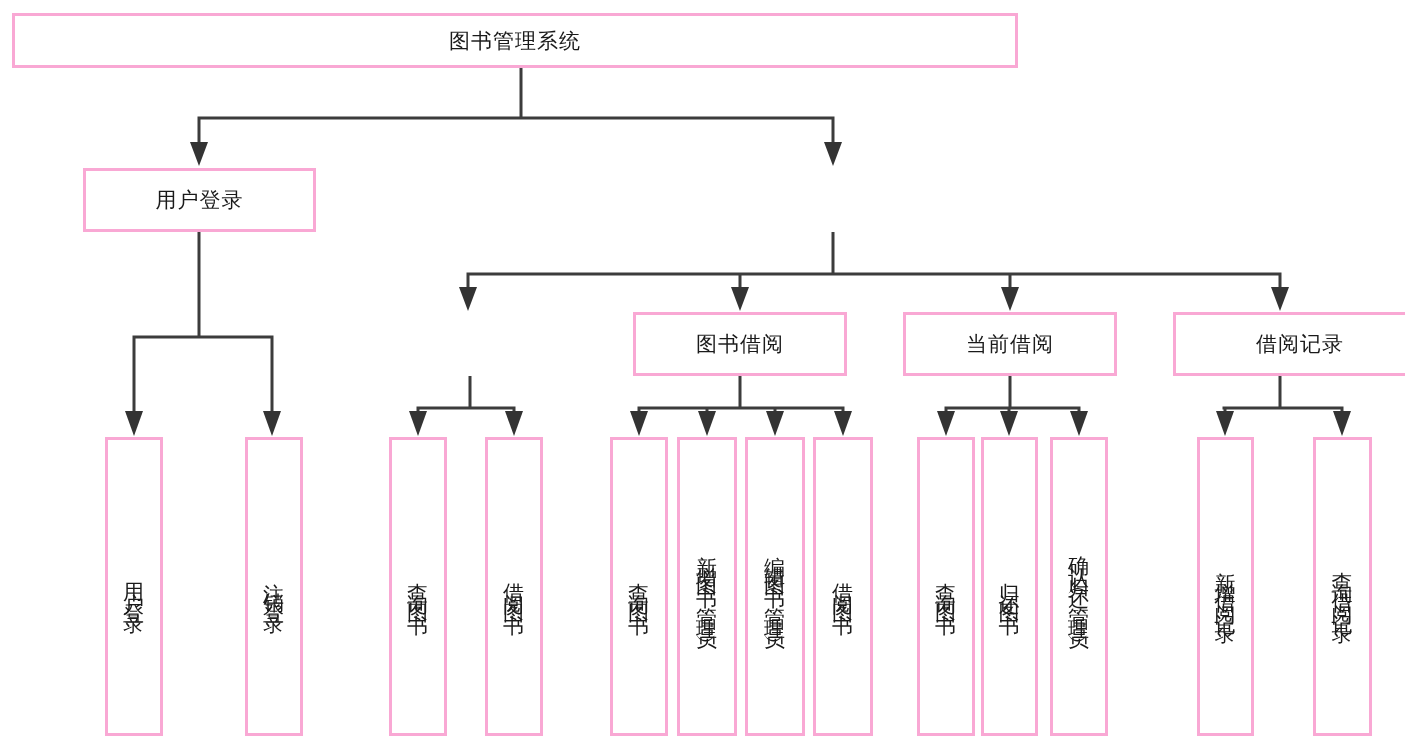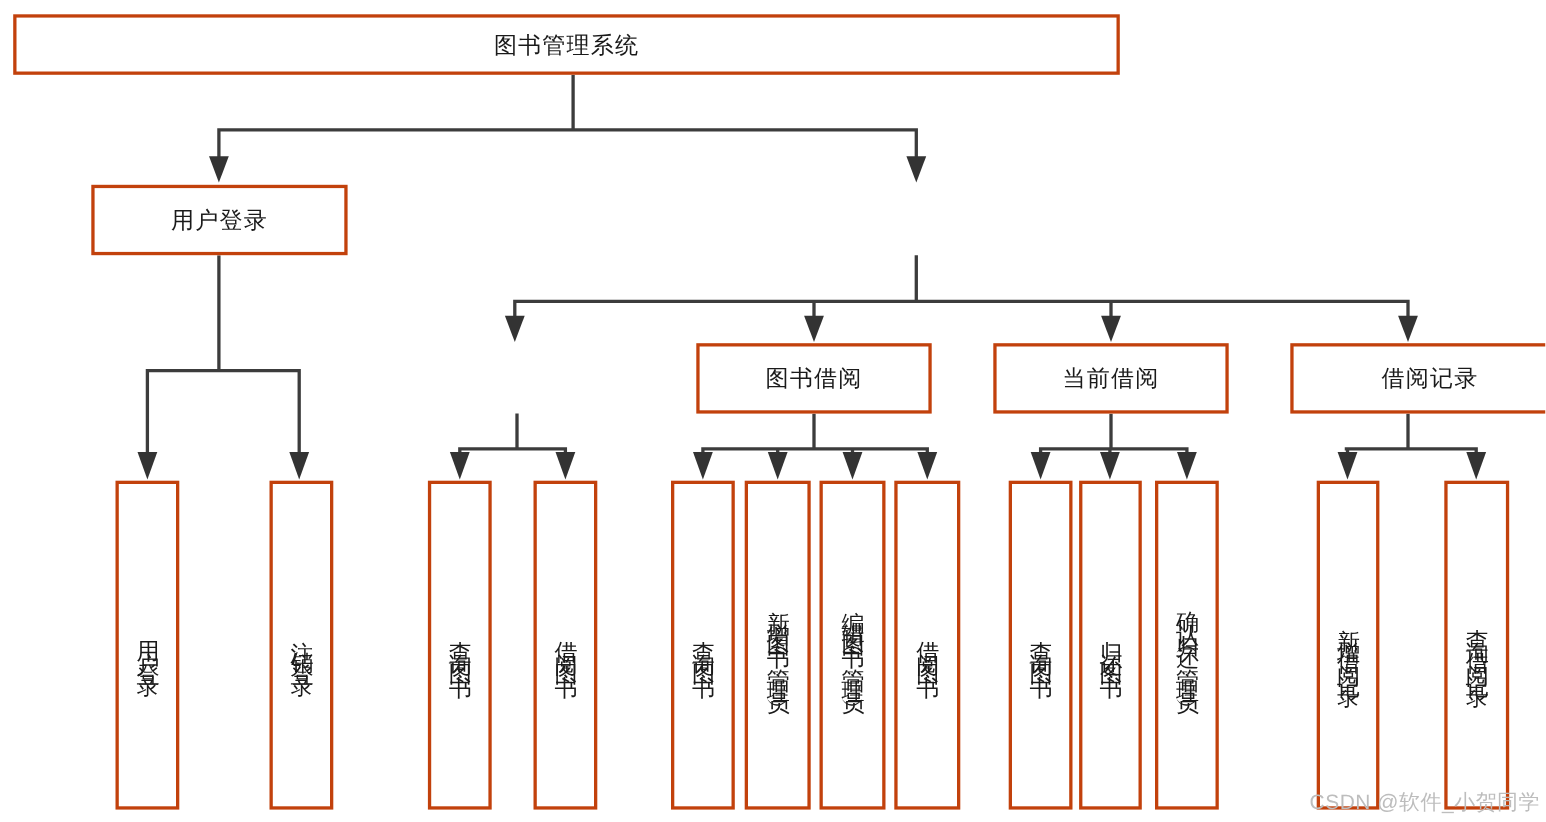--- a/index.html
+++ b/index.html
@@ -3,21 +3,21 @@
 <meta charset="utf-8">
 <style>
   html,body{margin:0;padding:0;background:#ffffff;}
   .stage{
     position:relative;width:1405px;height:747px;background:#ffffff;overflow:hidden;
     font-family:"Liberation Sans","DejaVu Sans",sans-serif;
   }
   .connectors{position:absolute;left:0;top:0;z-index:1;}
   .box{
     position:absolute;box-sizing:border-box;background:#ffffff;
-    border:3px solid #c2410c;display:flex;align-items:center;justify-content:center;
+    border:3px solid #f9a8d4;display:flex;align-items:center;justify-content:center;
     z-index:2;
   }
   .h-label{
     font-size:21px;color:#1a1a1a;letter-spacing:1px;white-space:nowrap;
   }
   .v-label{
     writing-mode:vertical-lr;text-orientation:mixed;
     font-size:21px;color:#1a1a1a;letter-spacing:0.5em;line-height:1;
     white-space:nowrap;
   }
@@ -144,15 +144,14 @@
     <span class="v-label">确认归还（管理员）</span>
   </div>
 
   <div class="box" style="left:1197px;top:437px;width:57px;height:299px">
     <span class="v-label">新增借阅记录</span>
   </div>
   <div class="box" style="left:1313px;top:437px;width:59px;height:299px">
     <span class="v-label">查询借阅记录</span>
   </div>
 
-  <div class="watermark">CSDN @软件_小贺同学</div>
 
 </div>
 
 </body></html>

